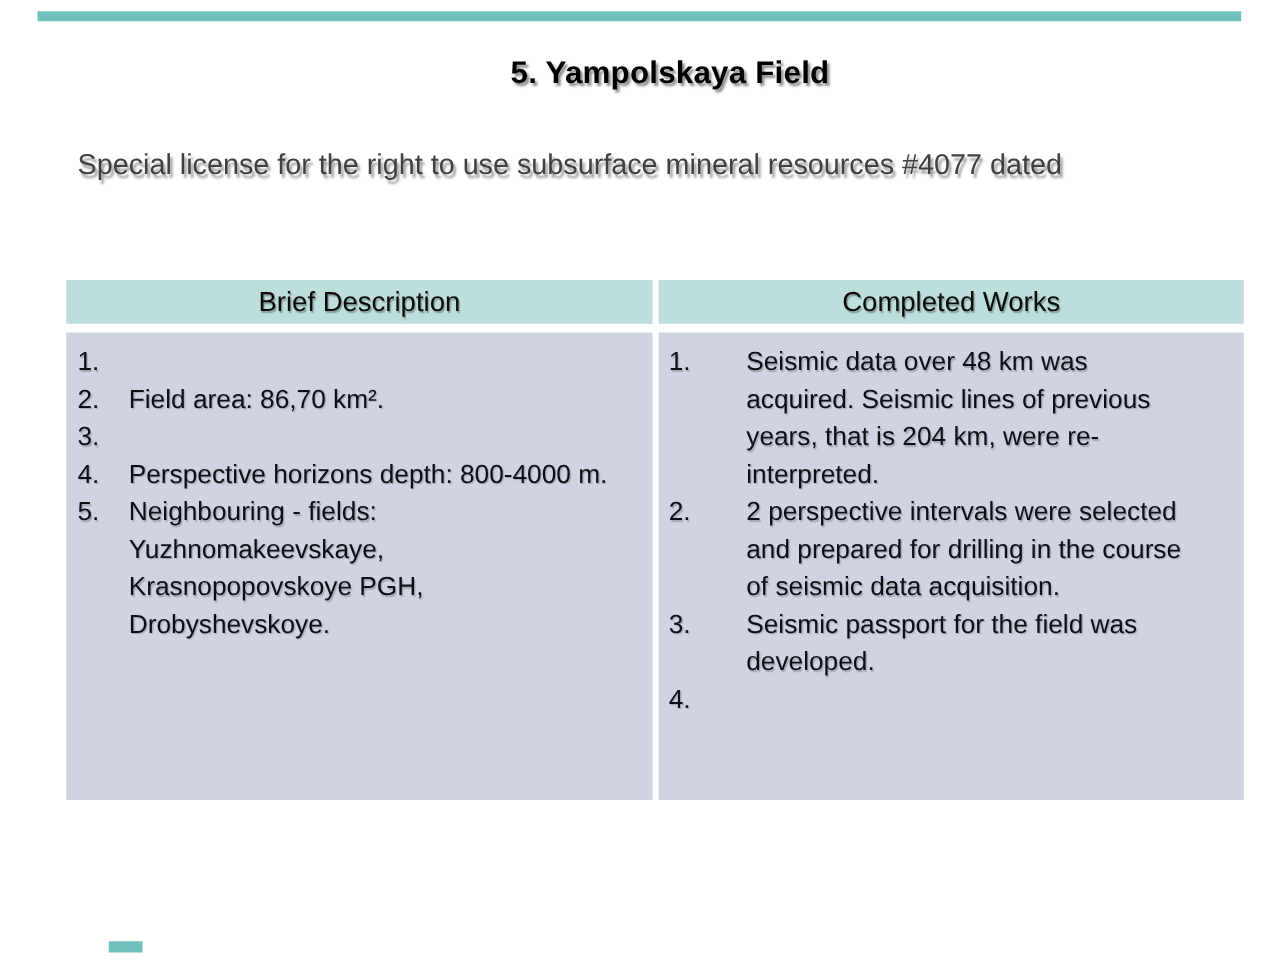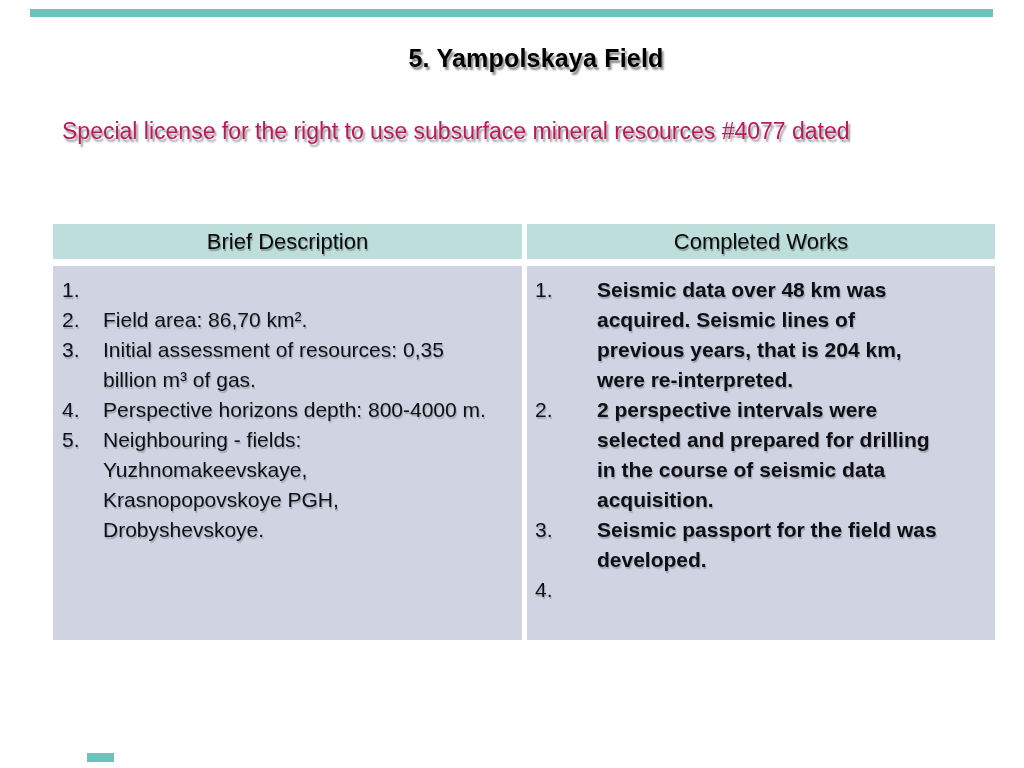--- a/index.html
+++ b/index.html
@@ -28,21 +28,21 @@
     text-align:center;
     font-size:25px;font-weight:bold;
     color:#000;
     text-shadow:2px 3px 2px rgba(0,0,0,0.45);
     letter-spacing:0.2px;
     padding-left:48px;
   }
   .intro{
     position:absolute;left:62px;top:116px;width:900px;
     font-size:23px;line-height:30px;font-weight:500;
-    color:#be185d;
+    color:#404040;
     text-shadow:2px 3px 2px rgba(0,0,0,0.40);
   }
 
   .info-table{
     position:absolute;left:53px;top:224px;width:942px;
   }
   .thead,.tbody{
     display:grid;
     grid-template-columns:469px 468px;
     column-gap:5px;
@@ -66,21 +66,21 @@
   }
   .td.left{padding-left:9px;padding-right:10px;}
   .td.right{padding-left:8px;padding-right:6px;}
 
   .li{display:flex;align-items:flex-start;}
   .num{flex:0 0 auto;}
   .td.left  .num{width:41px;}
   .td.right .num{width:62px;}
   .txt{flex:0 0 auto;}
   .td.left  .txt{width:385px;}
-  .td.right .txt{width:350px;font-weight:bold;}
+  .td.right .txt{width:350px;}
 </style>
 </head>
 <body>
 
 <div class="slide">
 
   <div class="accent-bar top"></div>
 
   <h1 class="title">5. Yampolskaya Field</h1>
 
@@ -102,21 +102,20 @@
               <span class="num">1.</span>
             </div>
 
             <div class="li">
               <span class="num">2.</span>
               <span class="txt">Field area: 86,70 km².</span>
             </div>
 
             <div class="li">
               <span class="num">3.</span>
-              <span class="txt">Initial assessment of resources: 0,35 billion m³ of gas.</span>
             </div>
 
             <div class="li">
               <span class="num">4.</span>
               <span class="txt">Perspective horizons depth: 800-4000 m.</span>
             </div>
 
             <div class="li">
               <span class="num">5.</span>
               <span class="txt">Neighbouring - fields: Yuzhnomakeevskaye, Krasnopopovskoye PGH, Drobyshevskoye.</span>

